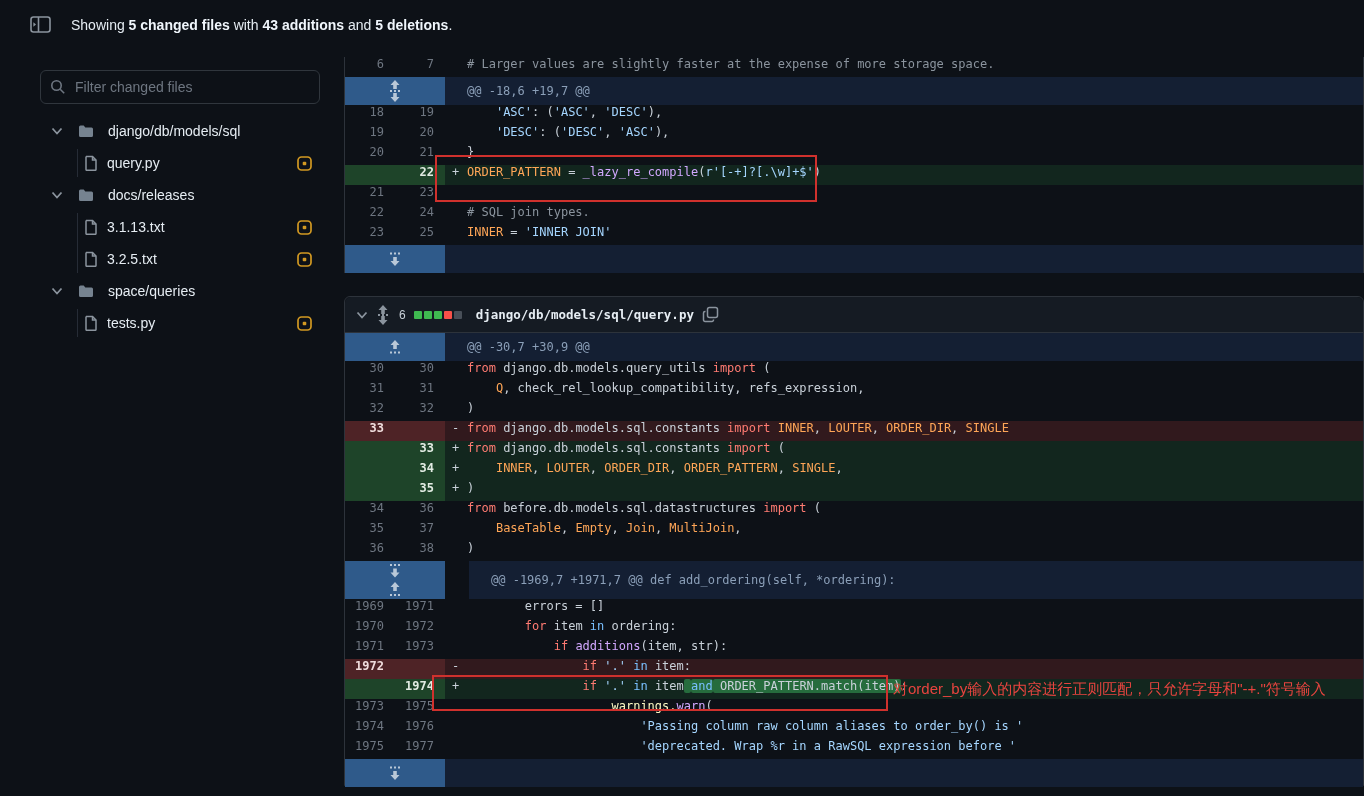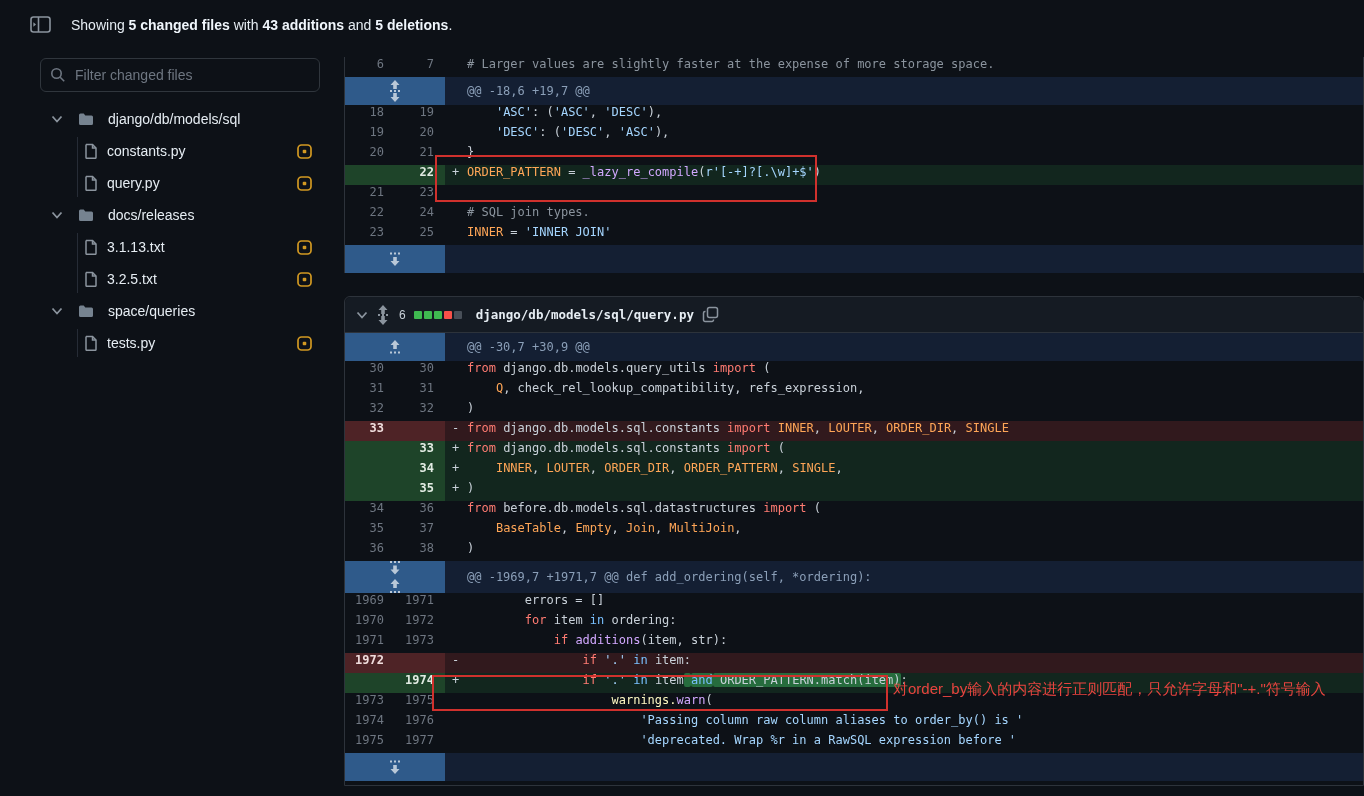--- a/index.html
+++ b/index.html
@@ -8,21 +8,21 @@
     background:#0d1117;font-family:"Liberation Sans",sans-serif;
     -webkit-font-smoothing:antialiased;
   }
   
   .topbar{position:absolute;left:30px;top:16px;display:flex;align-items:center;gap:20px;}
   .summary{font-size:14px;color:#e6edf3;}
   .summary b{font-weight:700;color:#f0f6fc;}
   .ic{display:inline-flex;align-items:center;justify-content:center;}
 
   
-  .sidebar{position:absolute;left:40px;top:58px;width:280px;}
+  .sidebar{position:absolute;left:40px;top:70px;width:280px;}
   .filter{position:relative;height:34px;}
   .filter input{
     width:100%;height:34px;background:#0d1117;border:1px solid #30363d;border-radius:6px;
     color:#e6edf3;padding:0 10px 0 34px;font-size:14px;box-sizing:border-box;outline:none;
     font-family:"Liberation Sans",sans-serif;
   }
   .filter input::placeholder{color:#6e7681;}
   .search-ic{position:absolute;left:10px;top:9px;}
   .tree{margin-top:11px;font-size:14px;color:#e6edf3;}
   .trow{height:32px;display:flex;align-items:center;cursor:pointer;border-radius:6px;}
@@ -106,35 +106,20 @@
                  <span>django/db/models/sql</span>
       </div>
       <div class="children">
         <div class="trow file-row">
           <span class="ic">
             <svg width="14" height="16" viewBox="0 0 14 16">
               <path d="M2 1.5 h6.5 L12 5 v9.5 a0.8 0.8 0 0 1 -0.8 0.8 h-8.4 a0.8 0.8 0 0 1 -0.8 -0.8 v-12.2 a0.8 0.8 0 0 1 0.8 -0.8 Z" fill="none" stroke="#8b949e" stroke-width="1.5"></path>
               <path d="M8.5 1.5 V5 H12" fill="none" stroke="#8b949e" stroke-width="1.5"></path>
             </svg>
           </span>
-                   <span>constants.py</span>
-                   <span class="badge ic">
-            <svg width="15" height="15" viewBox="0 0 15 15">
-              <rect x="1" y="1" width="13" height="13" rx="3.5" fill="none" stroke="#d29922" stroke-width="1.7"></rect>
-              <rect x="5.7" y="5.7" width="3.6" height="3.6" rx="1" fill="#d29922"></rect>
-            </svg>
-          </span>
-        </div>
-        <div class="trow file-row">
-          <span class="ic">
-            <svg width="14" height="16" viewBox="0 0 14 16">
-              <path d="M2 1.5 h6.5 L12 5 v9.5 a0.8 0.8 0 0 1 -0.8 0.8 h-8.4 a0.8 0.8 0 0 1 -0.8 -0.8 v-12.2 a0.8 0.8 0 0 1 0.8 -0.8 Z" fill="none" stroke="#8b949e" stroke-width="1.5"></path>
-              <path d="M8.5 1.5 V5 H12" fill="none" stroke="#8b949e" stroke-width="1.5"></path>
-            </svg>
-          </span>
                    <span>query.py</span>
                    <span class="badge ic">
             <svg width="15" height="15" viewBox="0 0 15 15">
               <rect x="1" y="1" width="13" height="13" rx="3.5" fill="none" stroke="#d29922" stroke-width="1.7"></rect>
               <rect x="5.7" y="5.7" width="3.6" height="3.6" rx="1" fill="#d29922"></rect>
             </svg>
           </span>
         </div>
       </div>
       <div class="trow folder-row">
@@ -385,21 +370,21 @@
         <div class="row ctx">
           <div class="num">35</div>
           <div class="num">37</div>
           <div class="code"><span class="sign"></span><span style="color: rgb(201, 209, 217);">    </span><span style="color: rgb(255, 166, 87);">BaseTable</span><span style="color: rgb(201, 209, 217);">, </span><span style="color: rgb(255, 166, 87);">Empty</span><span style="color: rgb(201, 209, 217);">, </span><span style="color: rgb(255, 166, 87);">Join</span><span style="color: rgb(201, 209, 217);">, </span><span style="color: rgb(255, 166, 87);">MultiJoin</span><span style="color: rgb(201, 209, 217);">,</span></div>
         </div>
         <div class="row ctx">
           <div class="num">36</div>
           <div class="num">38</div>
           <div class="code"><span class="sign"></span><span style="color: rgb(201, 209, 217);">)</span></div>
         </div>
-        <div class="row hunkrow" style="height: 32px;">
+        <div class="row hunkrow" style="height: 38px; gap: 24px;">
           <div class="hunk-gutter">
             <span class="ic">
               <svg width="12" height="34" viewBox="0 0 12 34">
                 <g fill="#b9c8d8">
                   <rect x="1" y="1" width="2" height="2"></rect>
                   <rect x="5" y="1" width="2" height="2"></rect>
                   <rect x="9" y="1" width="2" height="2"></rect>
                 </g>
                 <path d="M6 14.5 l-4.5 -5 h2.7 v-4 h3.6 v4 h2.7 Z" fill="#b9c8d8"></path>
                 <path d="M6 19 l4.5 5 h-2.7 v4 h-3.6 v-4 h-2.7 Z" fill="#b9c8d8"></path>

